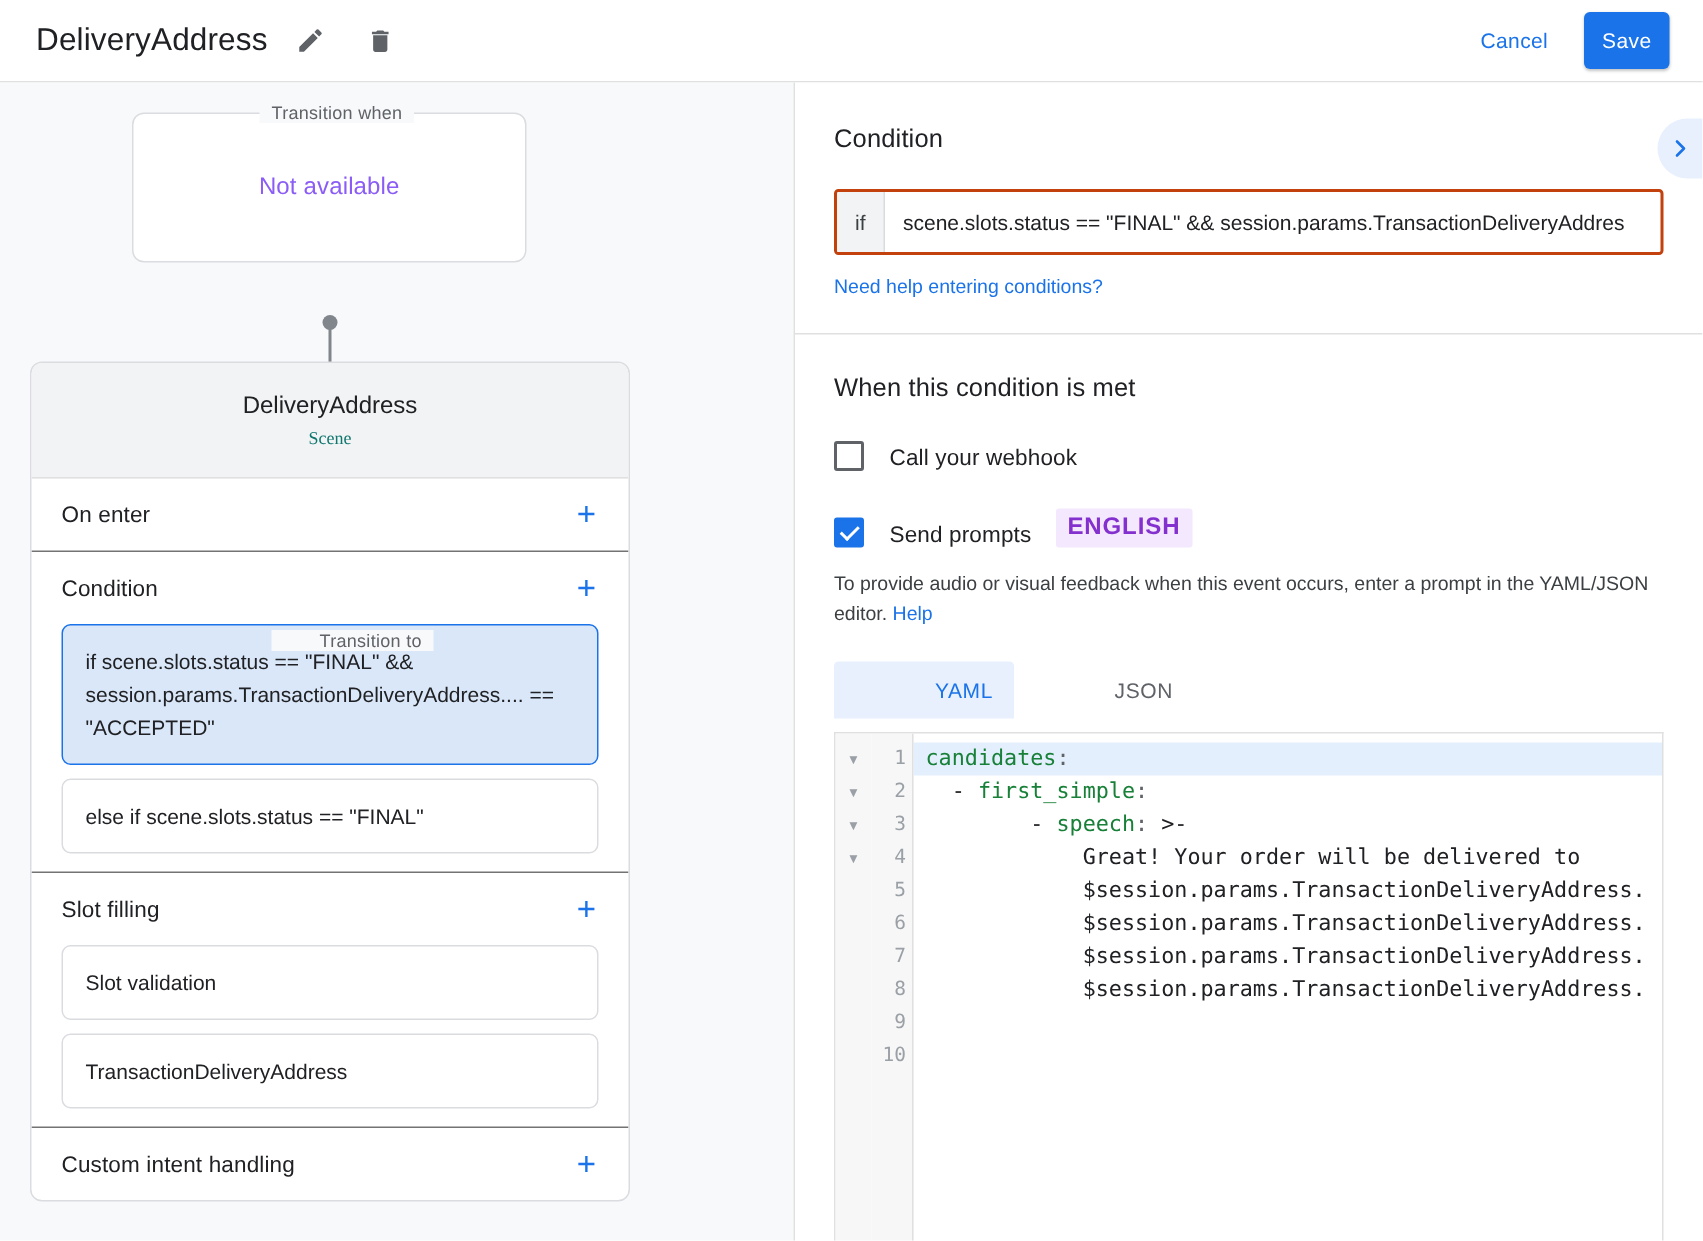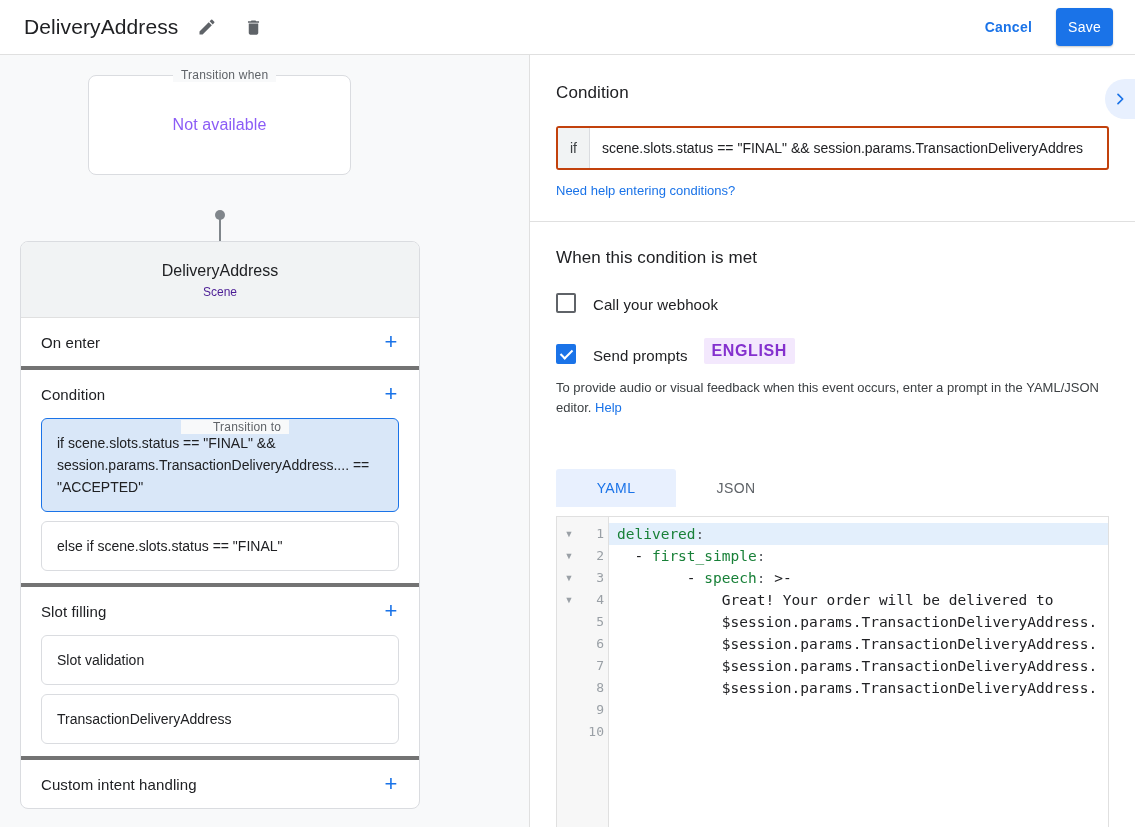--- a/index.html
+++ b/index.html
@@ -26,21 +26,21 @@
   }
   .icon-btn {
     width: 34px; height: 34px;
     margin-left: 12px;
     display: flex; align-items: center; justify-content: center;
     border-radius: 50%;
     cursor: pointer;
   }
   #topbar-spacer { flex: 1; }
   #cancel-button {
-    font-size: 14px; font-weight: 700;
+    font-size: 14px; font-weight: 400;
     color: #1a73e8;
     letter-spacing: .25px;
     padding: 9px 14px;
     border-radius: 4px;
     cursor: pointer;
     background: none; border: none;
     font-family: inherit;
   }
   #save-button {
     margin-left: 10px; margin-right: 22px;
@@ -101,24 +101,24 @@
     background: #ffffff;
     overflow: hidden;
   }
   #transition-to-header {
     background: #f1f3f4;
     padding: 20px 0 18px 0;
     text-align: center;
     border-bottom: 1px solid #e0e0e0;
   }
   #transition-to-title { font-size: 16px; color: #202124; }
-  #transition-to-subtitle { font-size: 12px; color: #4c1d95; margin-top: 5px; }
+  #transition-to-subtitle { font-size: 12px; color: #0f766e; margin-top: 5px; font-family: Liberation Serif, serif; }
 
   .section {
-    border-bottom: 4px solid #737373;
+    border-bottom: 1px solid #737373;
     padding: 0 0 0 0;
   }
   .section:last-child { border-bottom: none; }
   .section-head {
     display: flex; align-items: center;
     height: 48px;
     padding: 0 14px 0 20px;
   }
   .section-title {
     font-size: 15px; color: #202124; flex: 1;
@@ -246,29 +246,28 @@
     font-size: 13px;
     color: #3c4043;
     line-height: 20px;
     max-width: 560px;
   }
 
   
   #editor-tabs { display: flex; margin-top: 22px; }
   .tab {
     min-width: 120px;
-    text-align: center;
+    text-align: right;
     font-size: 14px;
     font-weight: 500;
     letter-spacing: .4px;
     padding: 11px 14px;
     color: #5f6368;
     cursor: pointer;
     border-radius: 3px 3px 0 0;
-    margin-top: 29px;
   }
   .tab.active { background: #e8f0fe; color: #1a73e8; }
 
   
   #code-editor {
     margin-top: 9px;
     display: flex;
     border: 1px solid #e0e0e0;
     border-bottom: none;
     height: 348px;
@@ -470,21 +469,21 @@
           <div class="line-no">3</div>
           <div class="line-no">4</div>
           <div class="line-no">5</div>
           <div class="line-no">6</div>
           <div class="line-no">7</div>
           <div class="line-no">8</div>
           <div class="line-no">9</div>
           <div class="line-no">10</div>
         </div>
       <div id="code-area">
-          <div class="code-line hl"><span class="tok-key">delivered</span><span class="tok-punc">:</span><span class="tok-txt"></span></div>
+          <div class="code-line hl"><span class="tok-key">candidates</span><span class="tok-punc">:</span><span class="tok-txt"></span></div>
           <div class="code-line">  - <span class="tok-key">first_simple</span><span class="tok-punc">:</span><span class="tok-txt"></span></div>
           <div class="code-line">        - <span class="tok-key">speech</span><span class="tok-punc">:</span><span class="tok-txt"> &gt;-</span></div>
           <div class="code-line">            Great! Your order will be delivered to</div>
           <div class="code-line">            $session.params.TransactionDeliveryAddress.</div>
           <div class="code-line">            $session.params.TransactionDeliveryAddress.</div>
           <div class="code-line">            $session.params.TransactionDeliveryAddress.</div>
           <div class="code-line">            $session.params.TransactionDeliveryAddress.</div>
           <div class="code-line">&nbsp;</div>
         </div>
     </div>

